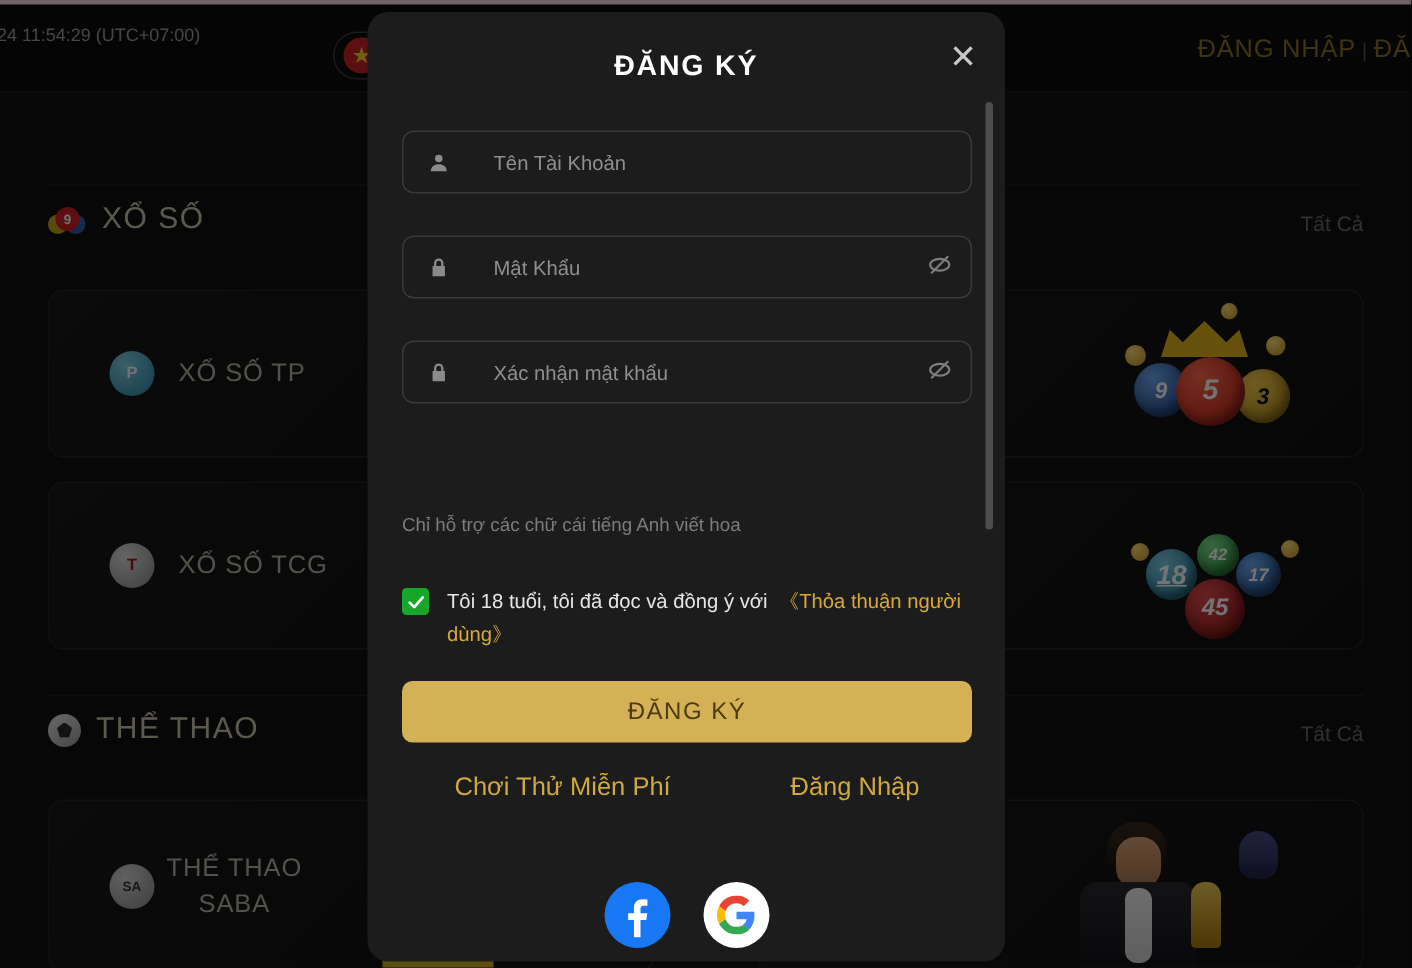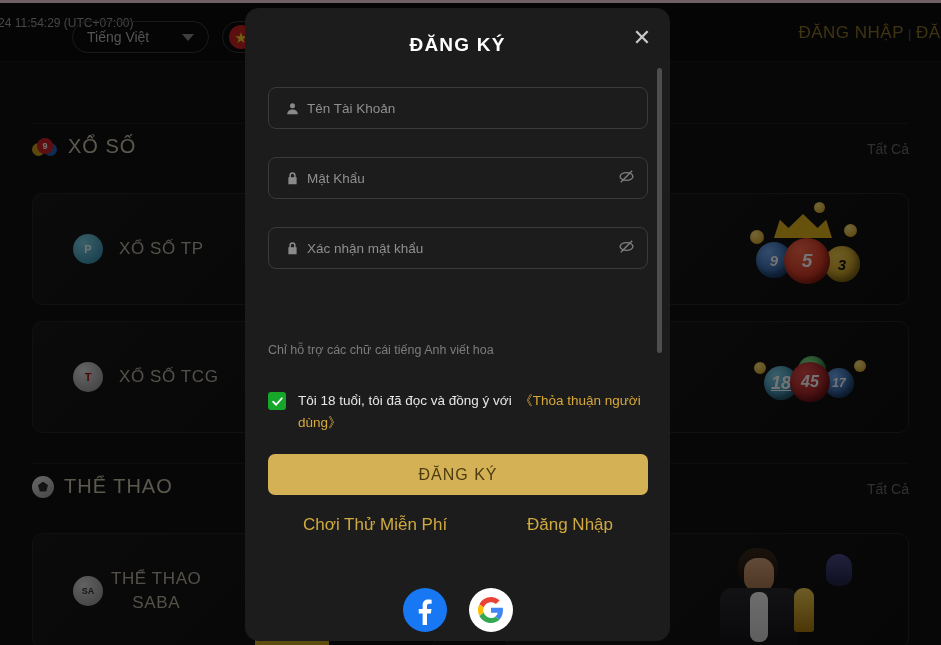--- a/index.html
+++ b/index.html
@@ -76,21 +76,21 @@
   .modal-title { position:absolute; top:26px; left:0; width:425px; text-align:center; color:#fff;
            font-size:19px; font-weight:bold; letter-spacing:1.2px; }
   .modal-close { position:absolute; right:14px; top:16px; width:28px;height:28px; display:flex;
            align-items:center;justify-content:center; color:#c9c9c9; font-size:22px; line-height:1; cursor:pointer; }
 
   .m-body { position:absolute; top:60px; left:0; width:425px; height:573px; }
 
   .field { position:absolute; left:23px; width:380px; height:42px; border:1px solid #3a3a3a;
            border-radius:8px; display:flex; align-items:center; padding:0 12px; background:transparent; }
   .field .ico { width:22px; display:flex; justify-content:center; color:#8a8a8a; }
-  .field .ph  { margin-left:4px; color:#8f8f8f; font-size:13.5px; }
+  .field .ph  { margin-left:26px; color:#8f8f8f; font-size:13.5px; }
   .field .eye { margin-left:auto; color:#7e7e7e; font-size:15px; cursor:pointer; }
 
   .hint { position:absolute; left:23px; top:275px; color:#7c7c7c; font-size:12.5px; }
 
   .agree { position:absolute; left:23px; top:382px; width:385px; display:flex; gap:11px; }
   .chk { flex:0 0 auto; width:18px; height:18px; border-radius:3px; background:#15a62a;
          display:flex; align-items:center; justify-content:center; margin-top:2px; cursor:pointer; }
   .chk svg { width:13px; height:13px; }
   .agree-text { color:#e6e6e6; font-size:13.5px; line-height:22px; }
   .agree-text .lnk { color:#d8a93a; cursor:pointer; }
@@ -120,24 +120,20 @@
 <div id="screen">
 
   <div class="top-strip"></div>
 
   <div class="bg-page">
 
     <div class="bg-header">
       <div class="clock">1/24 11:54:29
 (UTC+07:00)</div>
 
-      <div class="lang-pill">
-        <span class="lbl">Tiếng Việt</span>
-        <span class="caret"></span>
-      </div>
 
       <div class="flag-pill">
         <span class="flag">★</span>
       </div>
 
       <div class="auth-links">
         <span>ĐĂNG NHẬP</span><span class="sep">|</span><span>ĐĂNG</span>
       </div>
     </div>
 
@@ -198,21 +194,21 @@
 
     <div class="card card-r" style="top:318px;">
       <span class="card-icon" style="left:0px;background:radial-gradient(circle at 35% 30%,#e06a3a,#a02a10);color:#fff;">B</span>
       <span class="card-label" style="left:42px;">XỔ SỐ BBIN</span>
       <span class="art">
         <i class="coin" style="width:12px;height:12px;left:52px;top:40px;"></i>
         <i class="coin" style="width:12px;height:12px;left:152px;top:38px;"></i>
         <i class="lb" style="width:34px;height:34px;left:62px;top:44px;background:radial-gradient(circle at 35% 28%,#7fd0e8,#1c6f96);color:#fff;font-size:18px;text-decoration:underline;">18</i>
         <i class="lb" style="width:28px;height:28px;left:96px;top:34px;background:radial-gradient(circle at 35% 28%,#7fe08a,#1e8a34);color:#fff;font-size:11px;">42</i>
         <i class="lb" style="width:30px;height:30px;left:122px;top:46px;background:radial-gradient(circle at 35% 28%,#6fa8f0,#12407f);color:#fff;font-size:12px;">17</i>
-        <i class="lb" style="width:40px;height:40px;left:88px;top:40px;background:radial-gradient(circle at 35% 28%,#e04a4a,#8a0f12);color:#fff;font-size:16px;">45</i>
+        <i class="lb" style="width:40px;height:40px;left:88px;top:64px;background:radial-gradient(circle at 35% 28%,#e04a4a,#8a0f12);color:#fff;font-size:16px;">45</i>
       </span>
     </div>
 
     <div class="section" style="top:460px;">
       <div class="sec-rule"></div>
       <div class="sec-head">
         <span class="soccer-icon"></span>
         <span class="sec-title">THỂ THAO</span>
       </div>
       <div class="sec-all">Tất Cả</div>

